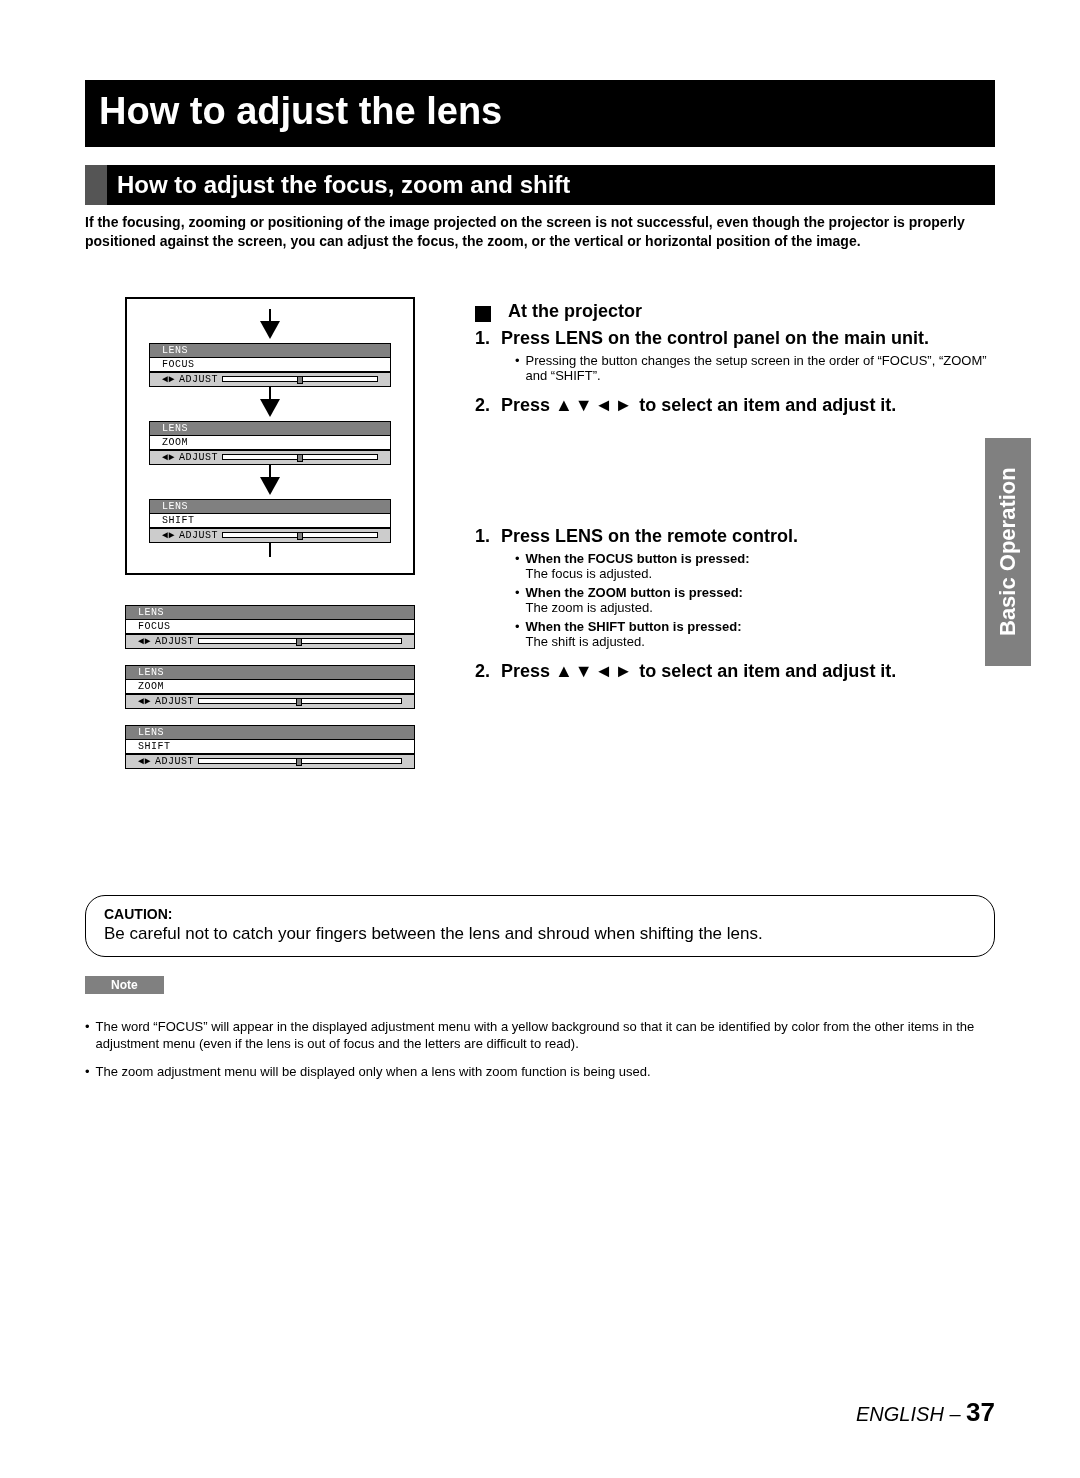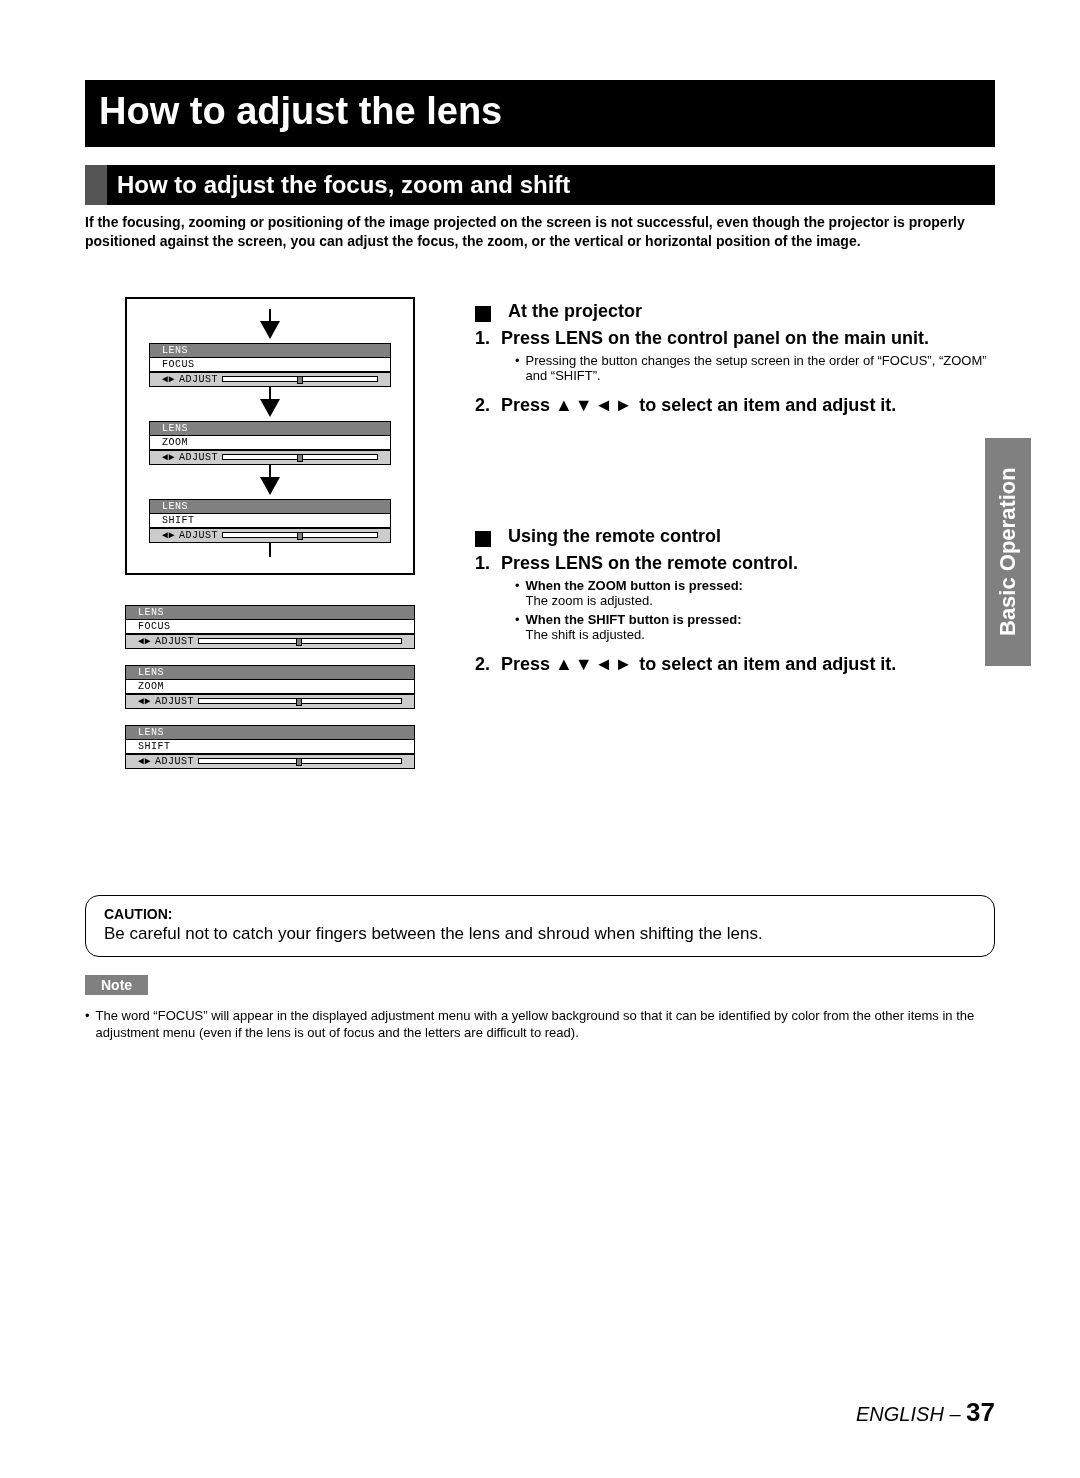--- a/index.html
+++ b/index.html
@@ -104,33 +104,33 @@
   .sub-bullets { font-size: 13px; margin-left: 40px; margin-top:4px; margin-bottom:12px; }
   .sub-bullets .b { display:flex; margin-bottom:4px; }
   .sub-bullets .b::before { content:"•"; margin-right:6px; }
   .sub-bullets .b .inner { flex:1; }
   .sub-bullets .bold { font-weight:bold; }
   .arrow-keys { font-family: Arial; letter-spacing:2px; }
 
   
   .caution-box {
     border: 1px solid #000;
-    border-radius: 14px;
+    border-radius: 20px;
     padding: 10px 18px 12px 18px;
     margin-bottom: 18px;
   }
   .caution-label { font-size: 14px; font-weight: bold; margin-bottom: 2px; }
   .caution-text { font-size: 17px; }
 
   .note-label {
     display:inline-block;
     background:#808080; color:#fff;
-    font-size: 14px; font-weight:bold;
-    padding: 2px 16px;
-    margin-bottom: 12px;
+    font-size: 12px; font-weight:bold;
+    padding: 2px 26px;
+    margin-bottom: 24px;
   }
   .note-list { font-size: 13px; }
   .note-list .nb { display:flex; margin-bottom:10px; line-height:1.35; }
   .note-list .nb::before { content:"•"; margin-right:6px; }
 
   
   .side-tab {
     position:absolute;
     right: 49px;
     top: 438px;
@@ -267,29 +267,28 @@
               <span class="inner">Pressing the button changes the setup screen in the order of “FOCUS”, “ZOOM” and “SHIFT”.</span>
             </div>
         </div>
         <div class="num-item">
           <span class="num">2.</span>
             <span class="txt"><span>Press </span><span class="arrow-keys">▲▼◄►</span><span> to select an item and adjust it.</span></span>
         </div>
       </div>
 
       <div class="h-block" style="margin-top:110px;">
-        <div class="h-square-line">
-          <span class="h-square"></span>
-          <span>Using the remote control</span>
-        </div>
         <div class="num-item">
           <span class="num">1.</span>
             <span class="txt">Press LENS on the remote control.</span>
         </div>
         <div class="sub-bullets">
+          <div class="b">
+              <span class="inner"><span class="bold">When the FOCUS button is pressed:</span><br><span>The focus is adjusted.</span></span>
+            </div>
           <div class="b">
               <span class="inner"><span class="bold">When the ZOOM button is pressed:</span><br><span>The zoom is adjusted.</span></span>
             </div>
           <div class="b">
               <span class="inner"><span class="bold">When the SHIFT button is pressed:</span><br><span>The shift is adjusted.</span></span>
             </div>
         </div>
         <div class="num-item">
           <span class="num">2.</span>
             <span class="txt"><span>Press </span><span class="arrow-keys">▲▼◄►</span><span> to select an item and adjust it.</span></span>
@@ -302,20 +301,23 @@
   <div class="caution-box">
     <div class="caution-label">CAUTION:</div>
     <div class="caution-text">Be careful not to catch your fingers between the lens and shroud when shifting the lens.</div>
   </div>
 
   <div class="note-label">Note</div>
   <div class="note-list">
     <div class="nb">
         <span>The word “FOCUS” will appear in the displayed adjustment menu with a yellow background so that it can be identified by color from the other items in the adjustment menu (even if the lens is out of focus and the letters are difficult to read).</span>
       </div>
+    <div class="nb">
+        <span>The zoom adjustment menu will be displayed only when a lens with zoom function is being used.</span>
+      </div>
   </div>
 
 </div>
 
 <div class="side-tab">Basic Operation</div>
 
 <div class="footer">
   <span>ENGLISH – </span><span class="pg">37</span>
 </div>
 

